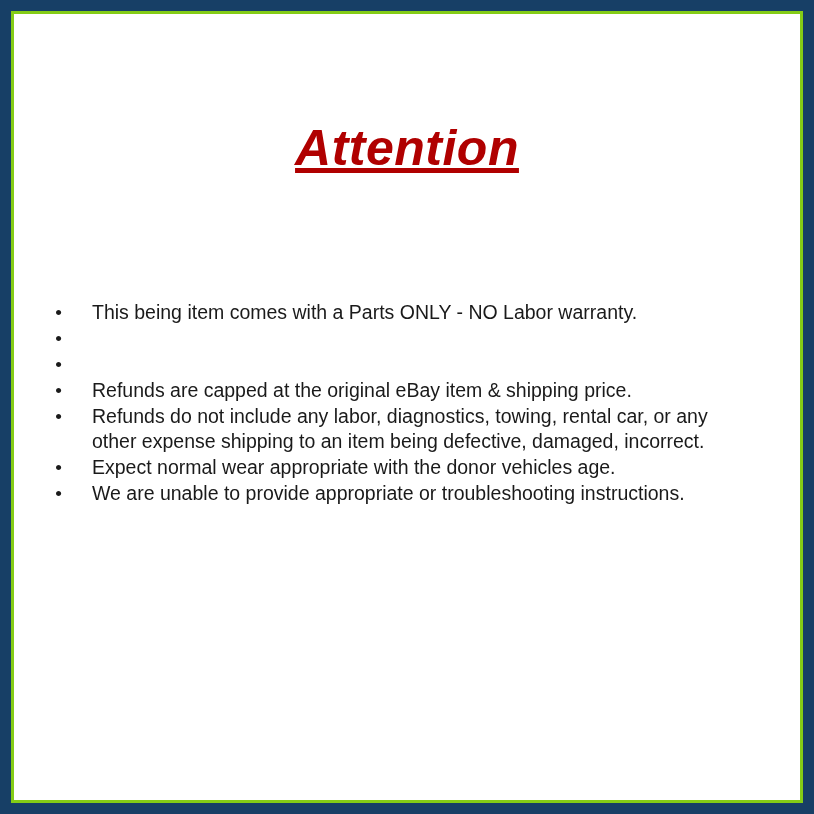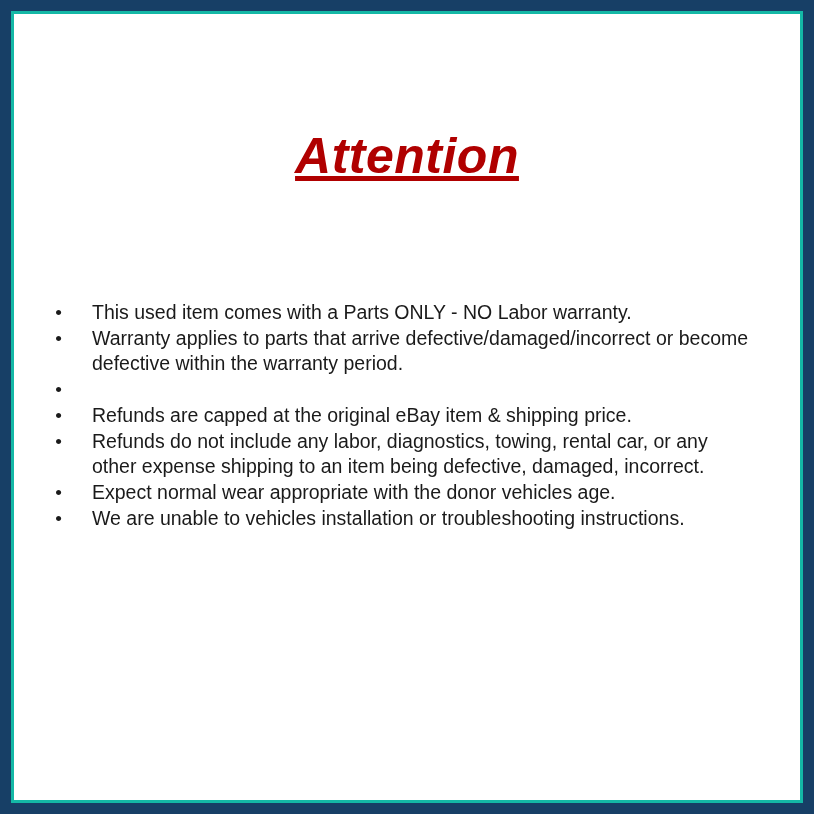--- a/index.html
+++ b/index.html
@@ -18,22 +18,22 @@
     width: 814px;
     height: 814px;
     border: 11px solid #173f66;
     background: #ffffff;
     position: relative;
   }
   .inner {
     box-sizing: border-box;
     width: 100%;
     height: 100%;
-    border: 3px solid #14b8a6;
-    padding: 12px;
+    border: 3px solid #84cc16;
+    padding: 4px;
     position: relative;
   }
   .title {
     text-align: center;
     color: #b00000;
     font-family: "Liberation Sans", sans-serif;
     font-weight: bold;
     font-style: italic;
     font-size: 50px;
     text-decoration: underline;
@@ -75,40 +75,39 @@
 </style>
 </head>
 <body>
 
 <div class="notice-frame">
   <div class="inner">
     <h1 class="title">Attention</h1>
     <ul class="bullet-list">
       <li class="bullet-item">
         <span class="bullet-marker">•</span>
-        <span class="bullet-text">This used item comes with a Parts ONLY - NO Labor warranty.</span>
+        <span class="bullet-text">This being item comes with a Parts ONLY - NO Labor warranty.</span>
       </li>
       <li class="bullet-item">
         <span class="bullet-marker">•</span>
-        <span class="bullet-text">Warranty applies to parts that arrive defective/damaged/incorrect or become defective within the warranty period.</span>
       </li>
       <li class="bullet-item">
         <span class="bullet-marker">•</span>
       </li>
       <li class="bullet-item">
         <span class="bullet-marker">•</span>
         <span class="bullet-text">Refunds are capped at the original eBay item &amp; shipping price.</span>
       </li>
       <li class="bullet-item">
         <span class="bullet-marker">•</span>
         <span class="bullet-text">Refunds do not include any labor, diagnostics, towing, rental car, or any other expense shipping to an item being defective, damaged, incorrect.</span>
       </li>
       <li class="bullet-item">
         <span class="bullet-marker">•</span>
         <span class="bullet-text">Expect normal wear appropriate with the donor vehicles age.</span>
       </li>
       <li class="bullet-item">
         <span class="bullet-marker">•</span>
-        <span class="bullet-text">We are unable to vehicles installation or troubleshooting instructions.</span>
+        <span class="bullet-text">We are unable to provide appropriate or troubleshooting instructions.</span>
       </li>
     </ul>
   </div>
 </div>
 
 </body></html>

